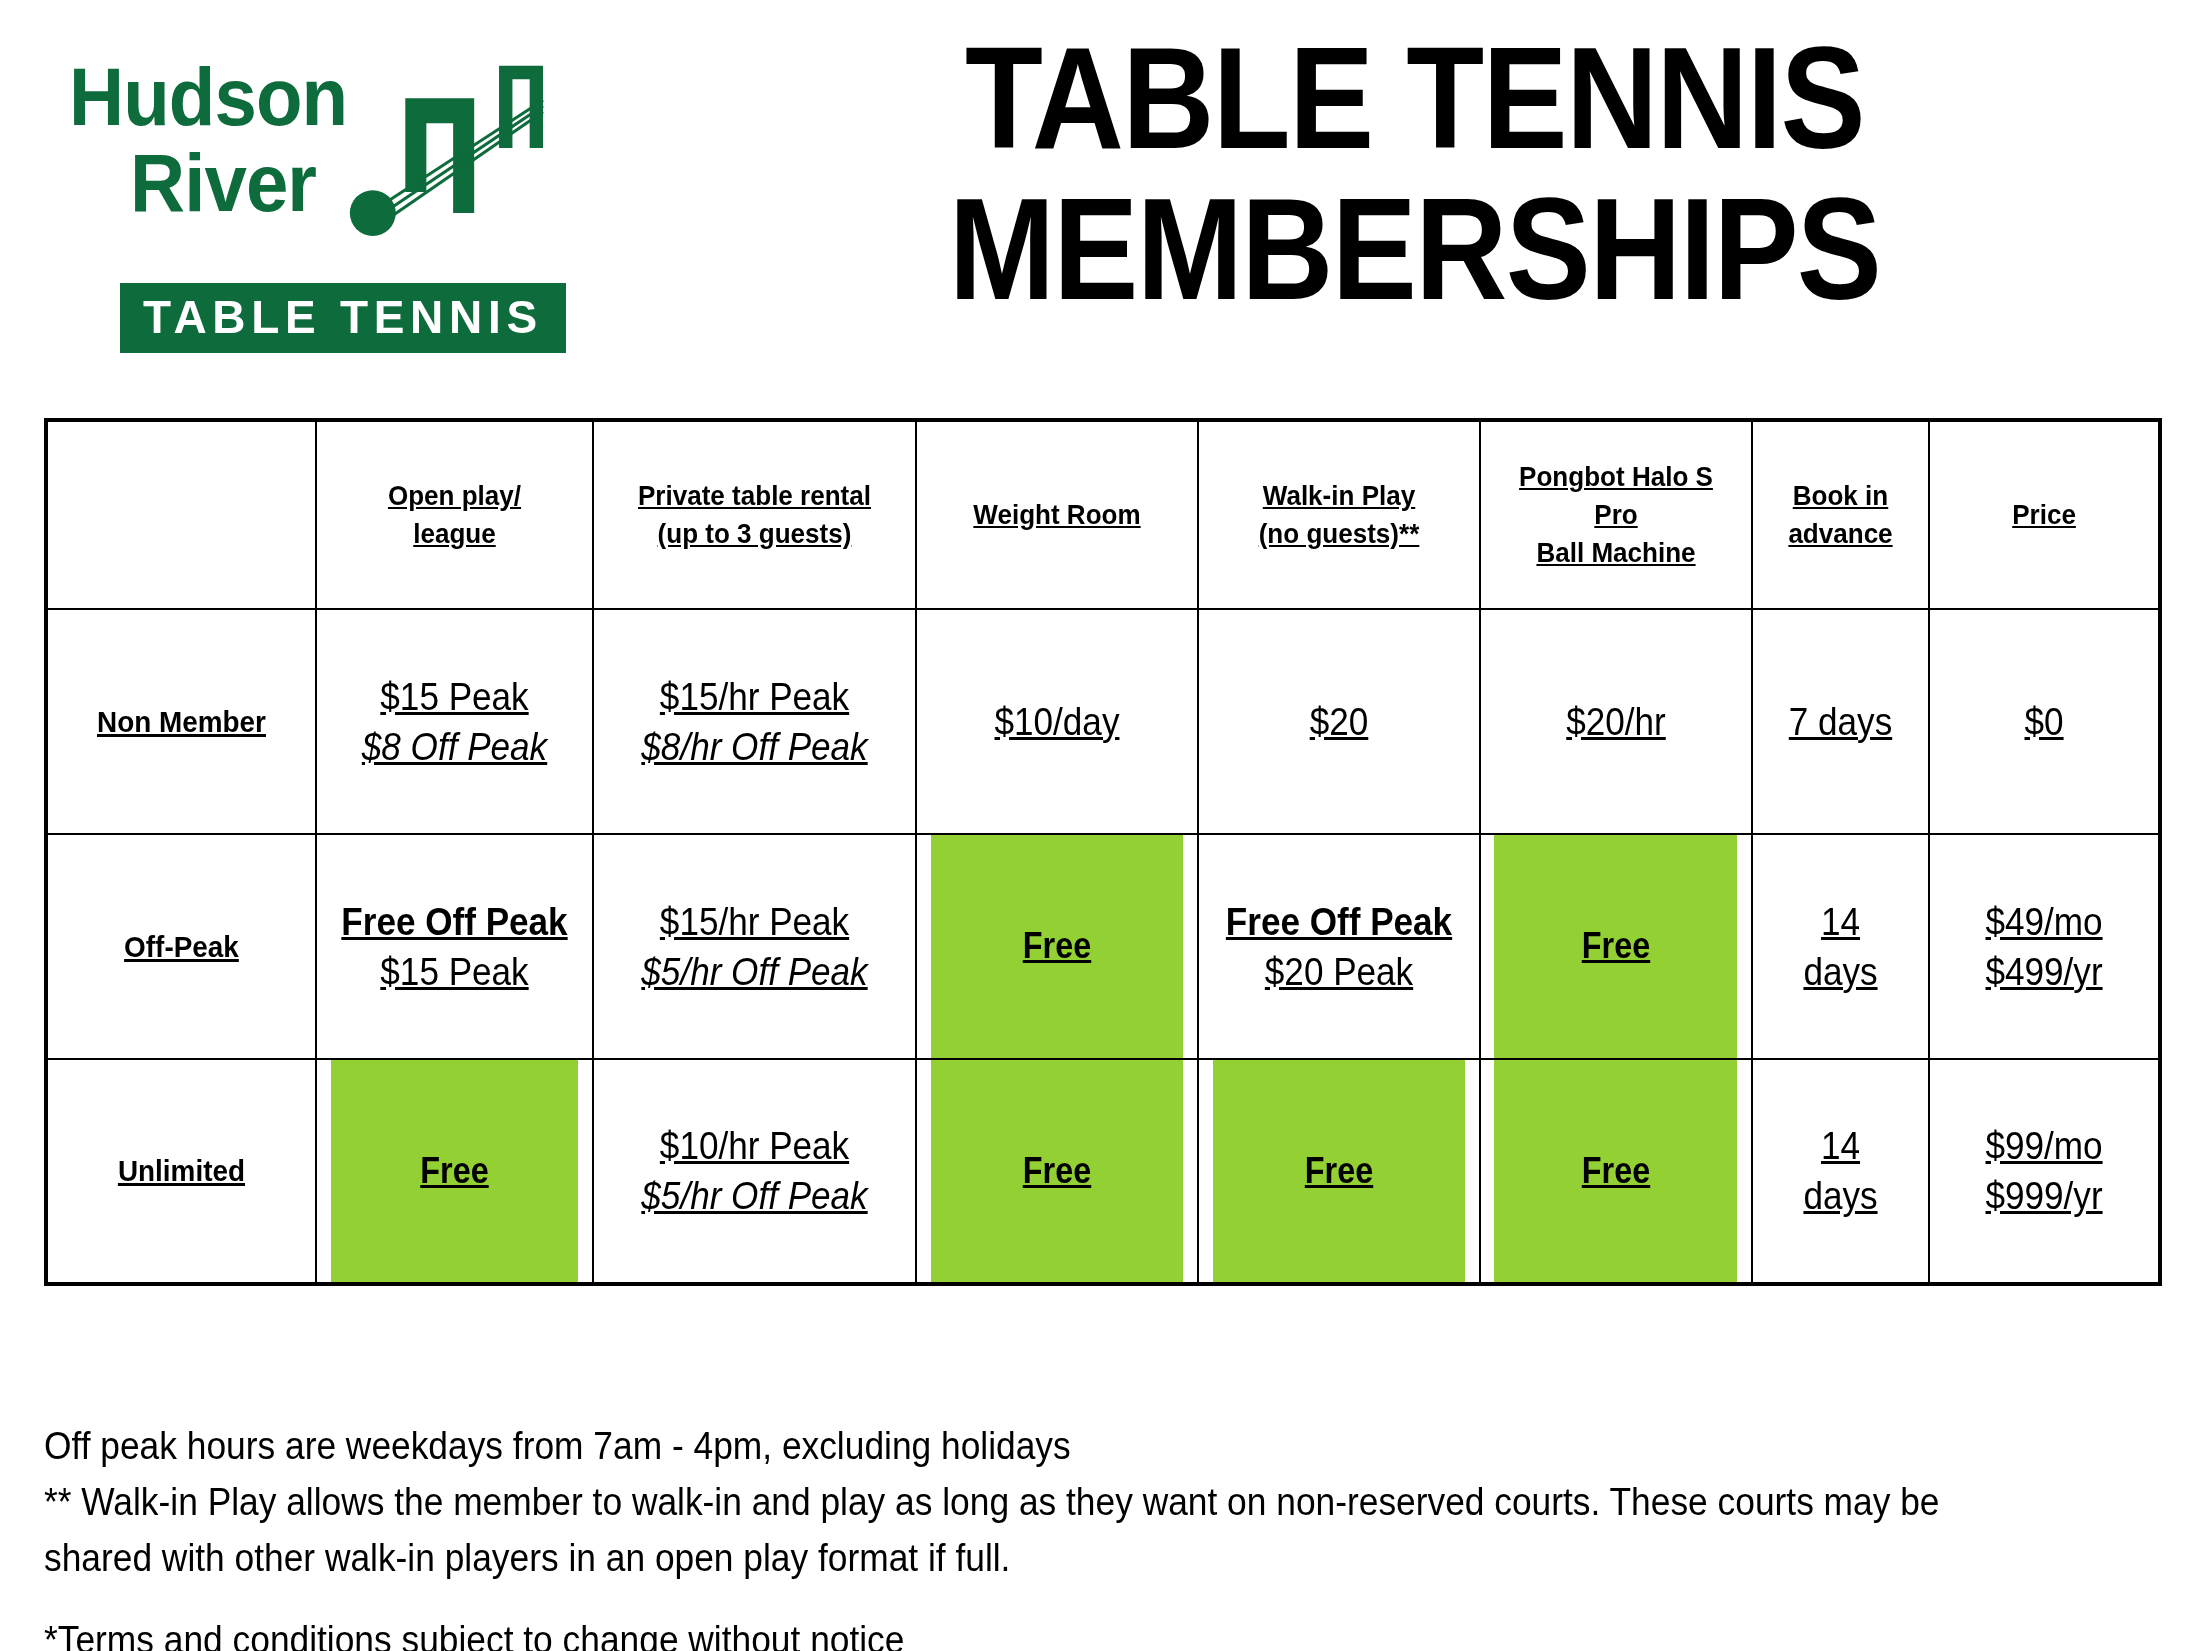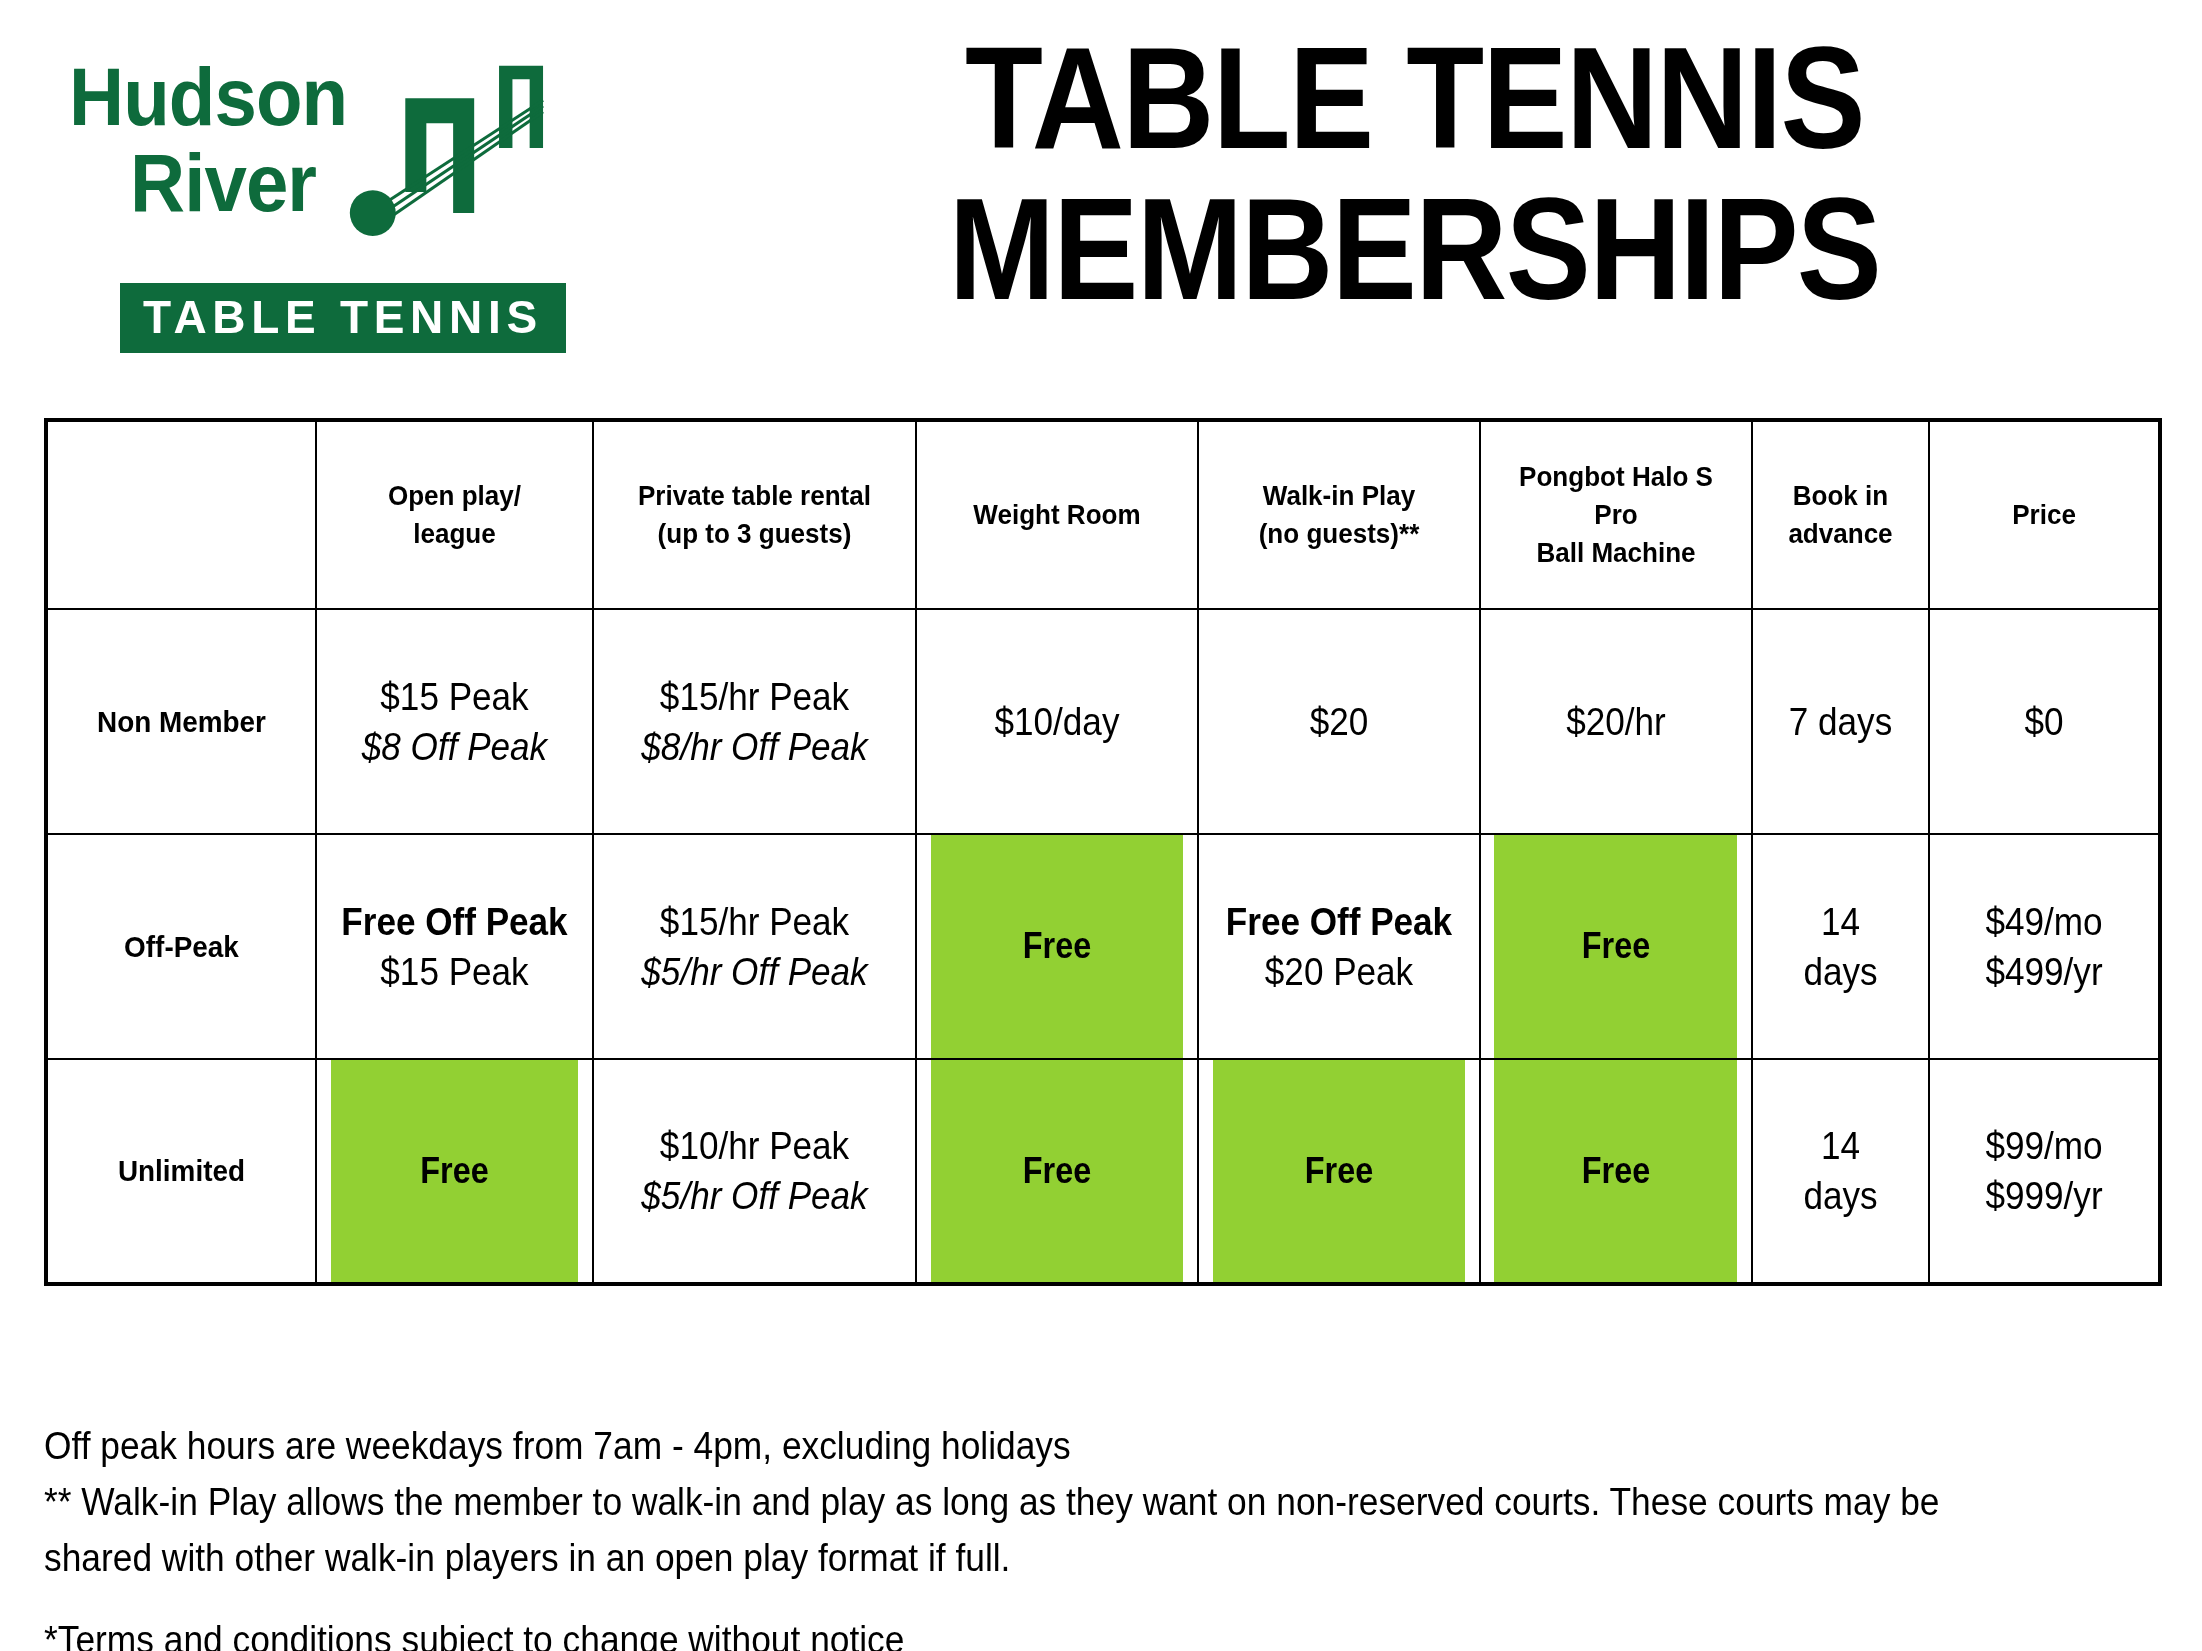--- a/index.html
+++ b/index.html
@@ -99,20 +99,21 @@
     transform: scaleX(0.88);
     white-space: nowrap;
   }
 
   
   .table-wrap {
     position: absolute;
     left: 44px;
     top: 418px;
     width: 2114px;
+    text-decoration: underline;
   }
 
   table.pricing {
     border-collapse: collapse;
     width: 2114px;
     table-layout: fixed;
     border: 4.8px solid #000000;
   }
 
   table.pricing td,

